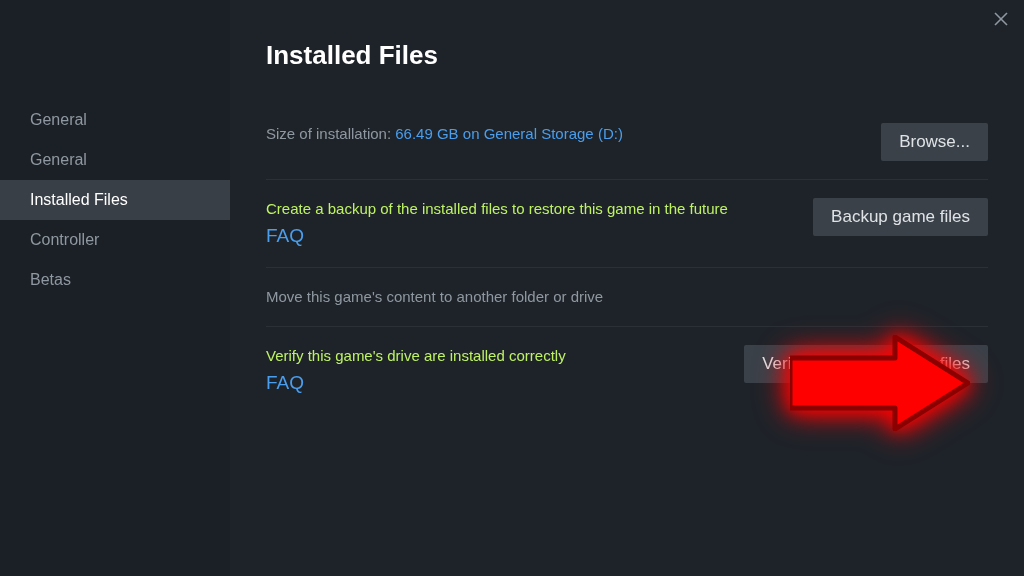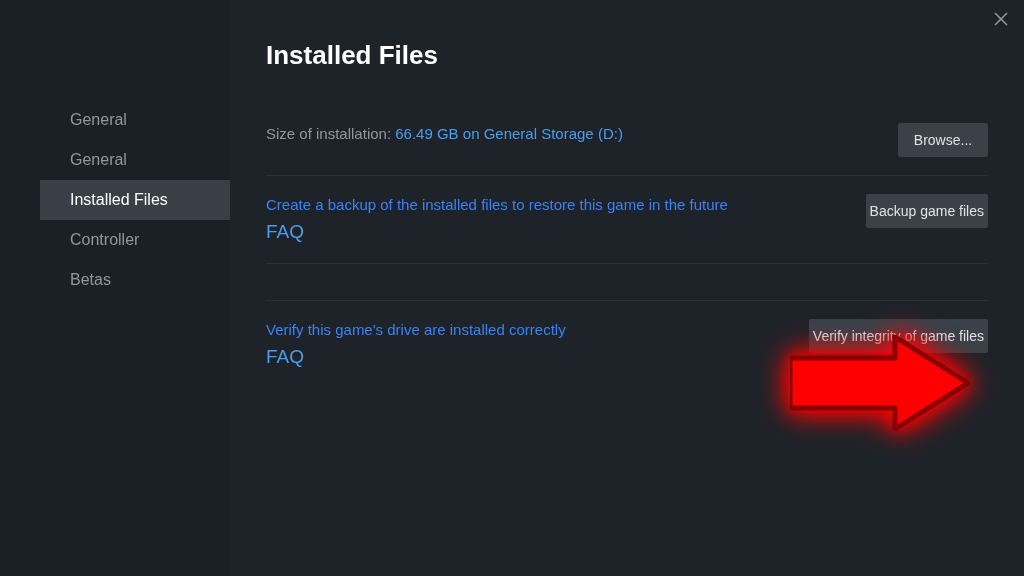--- a/index.html
+++ b/index.html
@@ -23,21 +23,20 @@
     }
     .close-x svg { width: 14px; height: 14px; stroke: currentColor; }
 
     
     .sidebar {
       width: 230px;
       padding-top: 100px;
       background: #1b2026;
       display: flex;
       flex-direction: column;
-      padding-left: 40px;
     }
     .sidebar-item {
       padding: 11px 30px;
       font-size: 16px;
       color: #8f98a0;
       cursor: pointer;
     }
     .sidebar-item.active {
       background: #393f47;
       color: #fff;
@@ -66,35 +65,35 @@
     }
     .row.no-border { border-bottom: none; }
     .row:first-of-type { padding-top: 0; }
 
     .row-text {
       font-size: 15px;
       color: #8f98a0;
       line-height: 1.45;
       max-width: 480px;
     }
-    .row-text .light { color: #3b82f6; }
+    .row-text .light { color: #bef264; }
     .row-text .blue { color: #4a9eed; }
     .link-faq {
       color: #4a9eed;
       font-size: 19px;
       display: inline-block;
       margin-top: 2px;
       cursor: pointer;
     }
 
     .btn {
       background: #3a4149;
       color: #dfe3e6;
-      font-size: 14px;
-      padding: 9px 4px;
+      font-size: 17px;
+      padding: 9px 18px;
       border: none;
       border-radius: 2px;
       cursor: pointer;
       white-space: nowrap;
       min-width: 90px;
       text-align: center;
     }
 
     
     .annot-arrow {
@@ -136,20 +135,21 @@
 
   <div class="row">
     <div class="row-text">
       <span class="light">Create a backup of the installed files to restore this game in the future</span><br>
       <span class="link-faq">FAQ</span>
     </div>
     <button class="btn">Backup game files</button>
   </div>
 
   <div class="row">
+    <div class="row-text light">Move this game's content to another folder or drive</div>
   </div>
 
   <div class="row no-border">
     <div class="row-text">
       <span class="light">Verify this game's drive are installed correctly</span><br>
       <span class="link-faq">FAQ</span>
     </div>
     <button class="btn">Verify integrity of game files</button>
   </div>
 

